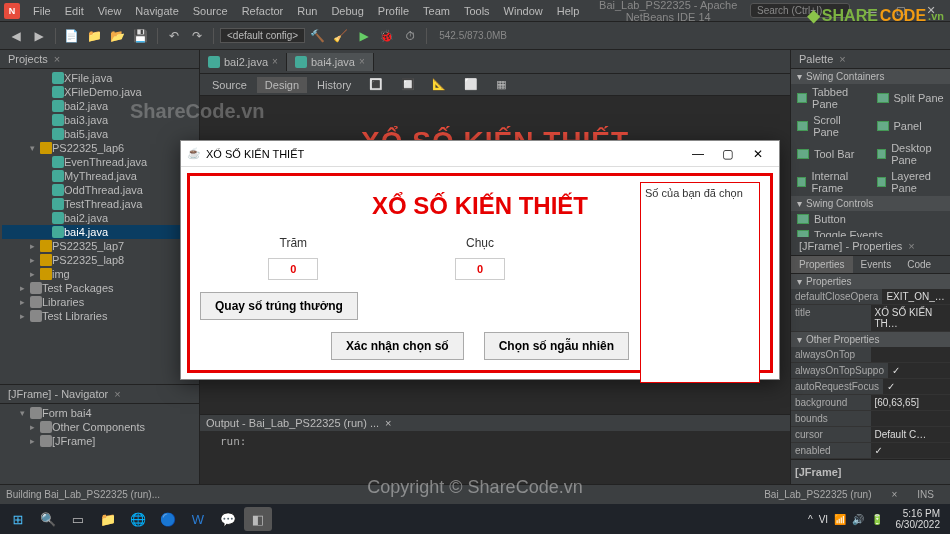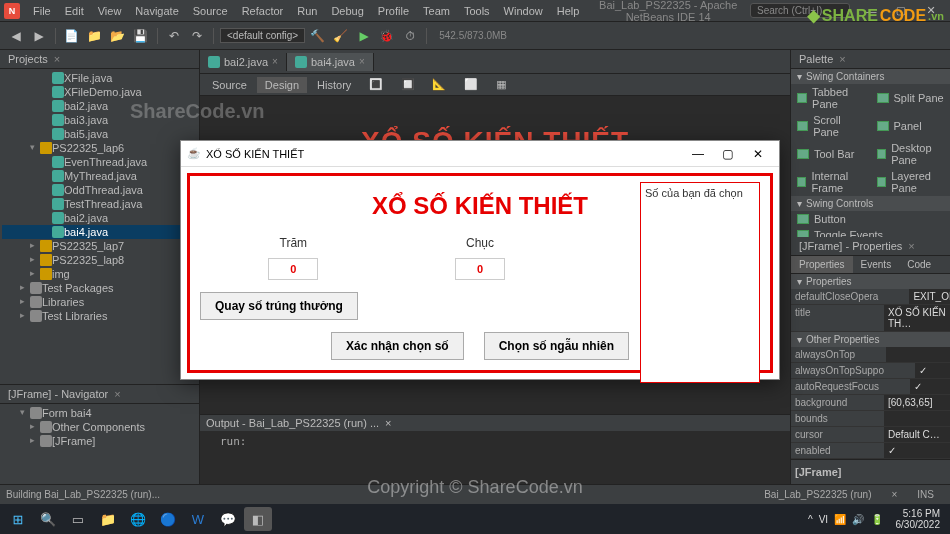--- a/index.html
+++ b/index.html
@@ -21,21 +21,21 @@
 .toolbar .mem { color: #888; font-size: 10px; margin-left: 6px; }
 
 
 .main { display: flex; height: calc(100% - 22px - 28px - 30px - 20px); }
 
 
 .left { width: 200px; background: #3c3f41; border-right: 1px solid #222; display: flex; flex-direction: column; }
 .panel-hdr { background: #3c3f41; padding: 3px 8px; border-bottom: 1px solid #222; color: #bbb; font-size: 11px; display: flex; align-items: center; gap: 4px; }
 .panel-hdr .x { margin-left: 2px; color: #888; }
 .tree { flex: 1; overflow: auto; padding: 2px; }
-.tree-item { padding: 1px 2px 1px 18px; display: flex; cursor: pointer; white-space: nowrap; }
+.tree-item { padding: 1px 2px 1px 18px; display: flex; align-items: center; cursor: pointer; white-space: nowrap; }
 .tree-item.d1 { padding-left: 28px; }
 .tree-item.d2 { padding-left: 40px; }
 .tree-item.sel { background: #0a3d62; color: #fff; }
 .ti { width: 12px; height: 12px; display: inline-block; }
 .ic-j { background: #4a9; border-radius: 2px; }
 .ic-f { background: #c90; border-radius: 1px; }
 .ic-p { background: #888; border-radius: 2px; }
 .arrow { width: 10px; display: inline-block; color: #888; font-size: 9px; }
 .navigator { height: 100px; border-top: 1px solid #222; }
 
@@ -55,21 +55,21 @@
 .right { width: 160px; background: #3c3f41; border-left: 1px solid #222; display: flex; flex-direction: column; }
 .pal-item { padding: 2px 6px; display: flex; align-items: center; gap: 5px; cursor: pointer; }
 .pal-item .ic { width: 12px; height: 10px; background: #6a8; border: 1px solid #495; }
 .pal-row2 { display: flex; }
 .pal-row2 .pal-item { flex: 1; }
 .pal-group { padding: 2px 6px; background: #4a4d4f; font-size: 10px; display: flex; align-items: center; gap: 4px; }
 .props { flex: 0 0 auto; }
 .prop-tabs { display: flex; background: #3c3f41; border-bottom: 1px solid #222; }
 .prop-tab { padding: 3px 8px; font-size: 10px; cursor: pointer; }
 .prop-tab.active { background: #555; }
-.prop-row { display: flex; border-bottom: 1px solid #333; font-size: 10px; gap: 27px; }
+.prop-row { display: flex; border-bottom: 1px solid #333; font-size: 10px; }
 .prop-k { flex: 1; padding: 2px 4px; color: #aaa; }
 .prop-v { flex: 1; padding: 2px 4px; color: #ddd; background: #2b2b2b; }
 
 
 .output { height: 70px; background: #2b2b2b; border-top: 1px solid #222; }
 .output .hdr { padding: 2px 6px; background: #3c3f41; font-size: 11px; display: flex; align-items: center; gap: 6px; }
 .output .body { padding: 4px 20px; font-family: monospace; font-size: 11px; color: #aaa; }
 
 
 .status { height: 20px; background: #3c3f41; display: flex; align-items: center; padding: 0 6px; font-size: 10px; border-top: 1px solid #222; color: #aaa; }

